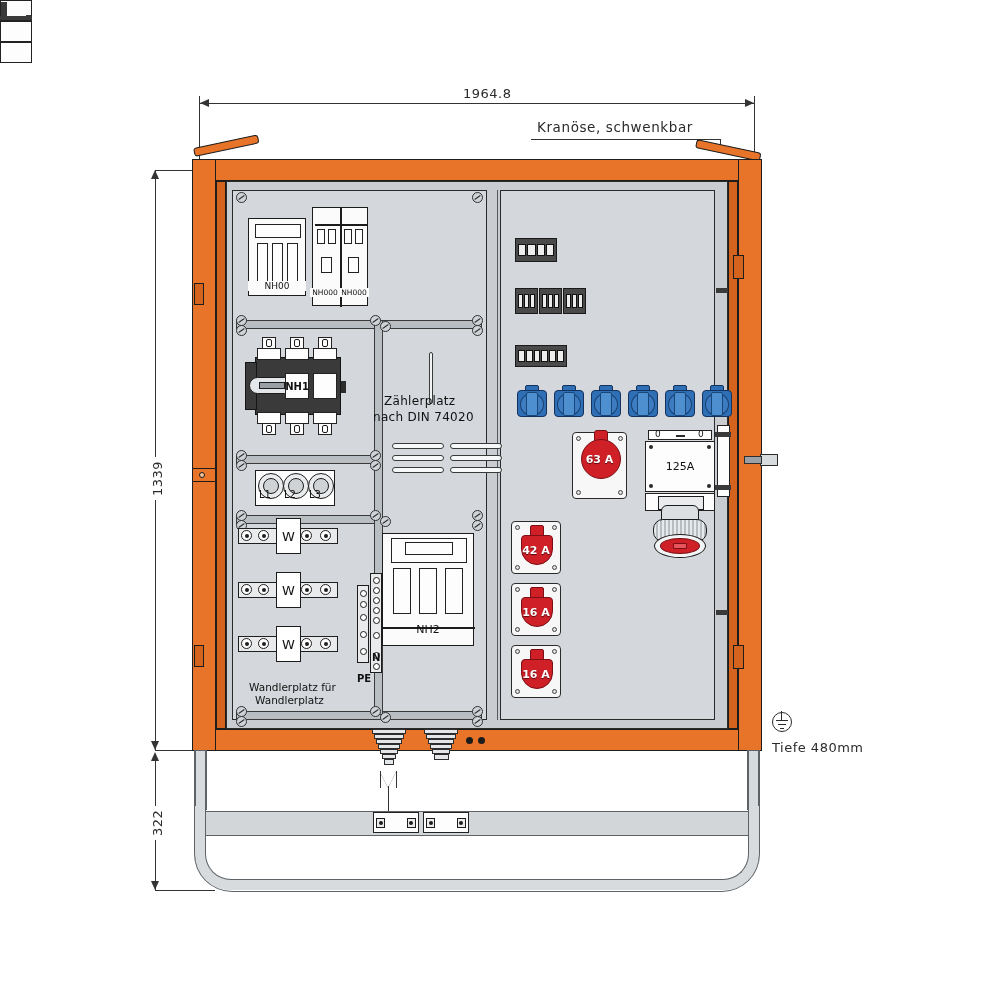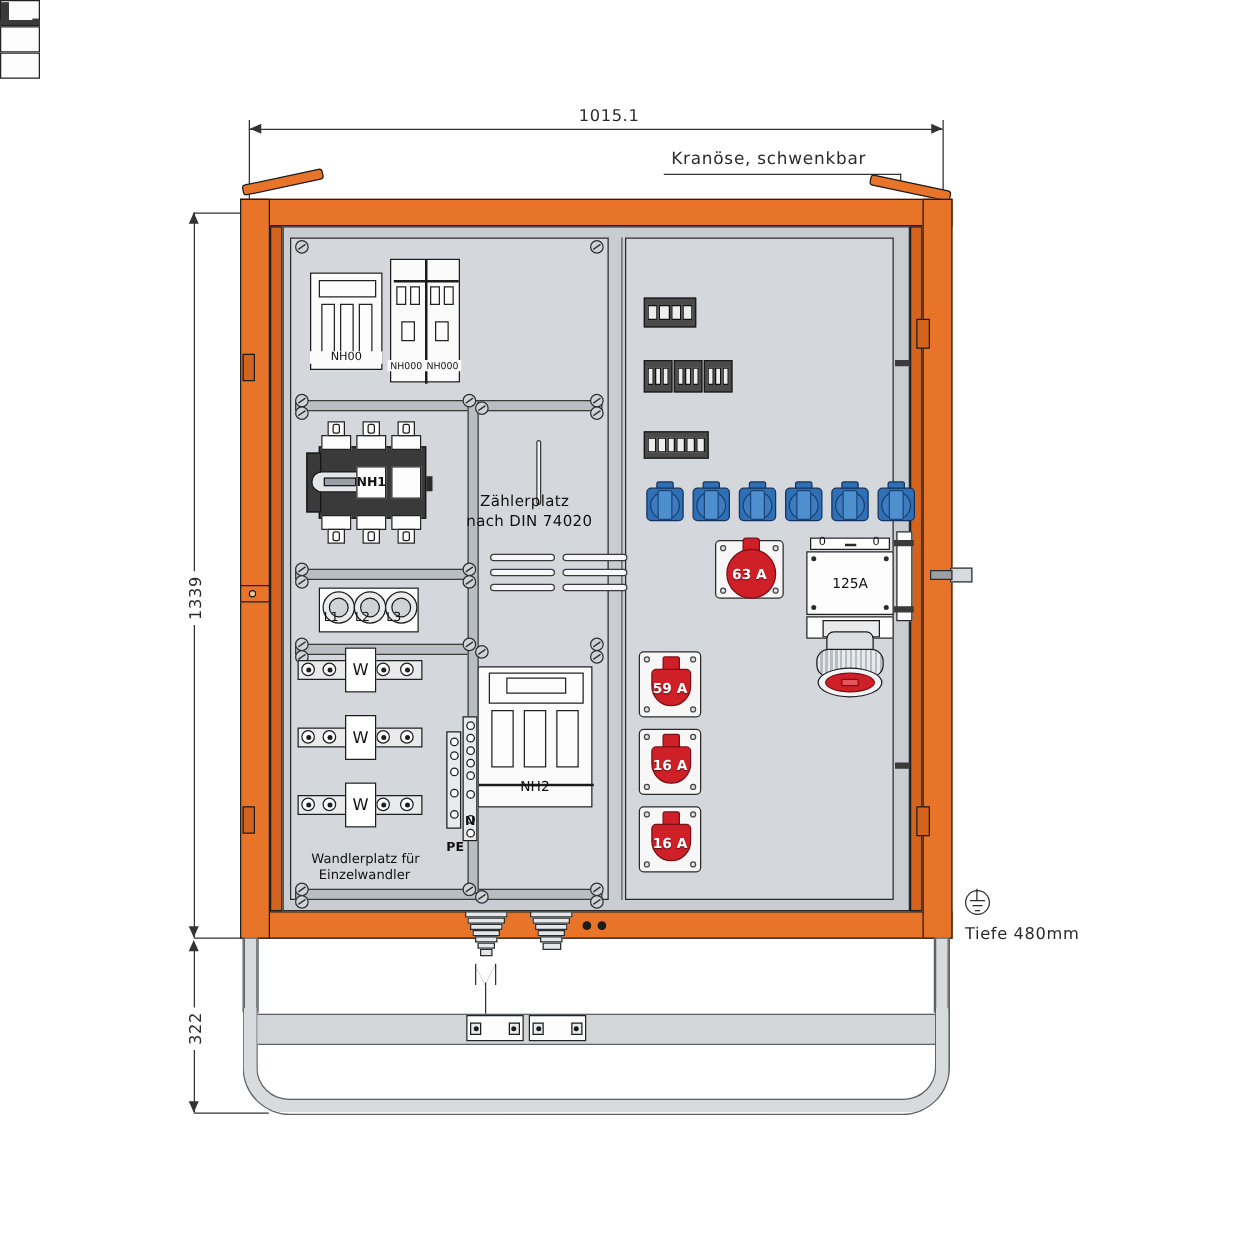--- a/index.html
+++ b/index.html
@@ -84,21 +84,21 @@
 </head>
 <body>
 
 <div id="stage">
 
   <div class="abs dimline dimv" style="left:199px;top:96px;height:78px;"></div>
   <div class="abs dimline dimv" style="left:754px;top:96px;height:78px;"></div>
   <div class="abs dimline dimh" style="left:199px;top:103px;width:555px;"></div>
   <div class="abs arrow arr-l" style="left:200px;top:99px;"></div>
   <div class="abs arrow arr-r" style="left:745px;top:99px;"></div>
-  <div class="abs txt dimtxt" style="left:458px;top:86px;background:#fff;padding:0 5px;">1015.1</div>
+  <div class="abs txt dimtxt" style="left:458px;top:86px;background:#fff;padding:0 5px;">1964.8</div>
 
   <div class="abs dimline dimv" style="left:155px;top:170px;height:580px;"></div>
   <div class="abs arrow arr-u" style="left:151px;top:170px;"></div>
   <div class="abs arrow arr-d" style="left:151px;top:741px;"></div>
   <div class="abs dimline dimh" style="left:155px;top:170px;width:46px;"></div>
   <div class="abs dimline dimh" style="left:155px;top:750px;width:60px;"></div>
   <div class="abs txt dimtxt rot" style="left:150px;top:500px;background:#fff;padding:0 4px;">1339</div>
 
   <div class="abs dimline dimv" style="left:155px;top:755px;height:135px;"></div>
   <div class="abs arrow arr-u" style="left:151px;top:752px;"></div>
@@ -298,21 +298,21 @@
     <div class="lug" style="position:absolute;left:0;top:10px;width:40px;height:16px;"></div>
     <div class="lughole" style="position:absolute;left:3px;top:12px;"></div>
     <div class="lughole" style="position:absolute;left:20px;top:12px;"></div>
     <div class="lug" style="position:absolute;left:60px;top:10px;width:40px;height:16px;"></div>
     <div class="lughole" style="position:absolute;left:63px;top:12px;"></div>
     <div class="lughole" style="position:absolute;left:82px;top:12px;"></div>
     <div class="wbox" style="left:38px;top:0;width:25px;height:36px;">W</div>
   </div>
 
   <div class="lbl" style="left:249px;top:681px;font-size:10.5px;">Wandlerplatz für</div>
-  <div class="lbl" style="left:255px;top:694px;font-size:10.5px;">Einzelwandler</div>
+  <div class="lbl" style="left:255px;top:694px;font-size:10.5px;">Wandlerplatz</div>
 
   <div class="abs" style="left:429px;top:352px;width:4px;height:52px;border:1.3px solid #3a3a3a;border-radius:3px;box-sizing:border-box;background:#f2f4f5;"></div>
   <div class="lbl" style="left:384px;top:394px;font-size:12px;letter-spacing:.3px;">Zählerplatz</div>
   <div class="lbl" style="left:373px;top:410px;font-size:12px;letter-spacing:.3px;">nach DIN 74020</div>
 
   <div class="abs" style="left:392px;top:443px;width:52px;height:34px;">
     <div style="position:absolute;left:0;top:0;width:52px;height:6px;border:1.2px solid #3a3a3a;border-radius:3px;box-sizing:border-box;background:#f7f8f9;"></div>
     <div style="position:absolute;left:0;top:12px;width:52px;height:6px;border:1.2px solid #3a3a3a;border-radius:3px;box-sizing:border-box;background:#f7f8f9;"></div>
     <div style="position:absolute;left:0;top:24px;width:52px;height:6px;border:1.2px solid #3a3a3a;border-radius:3px;box-sizing:border-box;background:#f7f8f9;"></div>
   </div>
@@ -414,21 +414,21 @@
       <div class="circ"></div>
       <div class="slot"></div>
   </div>
   <div class="bsock" style="left:701px;top:384px;">
     <div class="cap"></div>
       <div class="body"></div>
       <div class="circ"></div>
       <div class="slot"></div>
   </div>
 
-  <div class="rsock" style="left:572px;top:432px;width:55px;height:47px;">
+  <div class="rsock" style="left:572px;top:432px;width:55px;height:67px;">
     <div class="scr" style="left:3px;top:3px;"></div>
     <div class="scr" style="right:3px;top:3px;"></div>
     <div class="scr" style="left:3px;bottom:3px;"></div>
     <div class="scr" style="right:3px;bottom:3px;"></div>
     <div class="cee-tab" style="left:21px;top:-3px;width:14px;height:11px;"></div>
     <div class="cee-round" style="left:8px;top:6px;width:40px;height:40px;"></div>
     <div class="amp" style="left:0;top:20px;">63 A</div>
   </div>
 
   <div class="abs" style="left:645px;top:430px;width:70px;height:130px;">
@@ -453,21 +453,21 @@
     <div class="abs" style="left:28px;top:113px;width:14px;height:6px;background:#e7555c;border:1px solid #7c0f16;box-sizing:border-box;border-radius:1px;"></div>
   </div>
 
   <div class="rsock" style="left:511px;top:521px;width:50px;height:53px;">
     <div class="scr" style="left:3px;top:3px;"></div>
     <div class="scr" style="right:3px;top:3px;"></div>
     <div class="scr" style="left:3px;bottom:3px;"></div>
     <div class="scr" style="right:3px;bottom:3px;"></div>
     <div class="plug" style="left:18px;top:3px;width:14px;height:14px;border-radius:2px 2px 0 0;"></div>
     <div class="plug" style="left:9px;top:13px;width:32px;height:30px;border-radius:4px 4px 16px 16px;"></div>
-    <div class="amp" style="left:0;top:22px;">59 A</div>
+    <div class="amp" style="left:0;top:22px;">42 A</div>
   </div>
 
   <div class="rsock" style="left:511px;top:583px;width:50px;height:53px;">
     <div class="scr" style="left:3px;top:3px;"></div>
     <div class="scr" style="right:3px;top:3px;"></div>
     <div class="scr" style="left:3px;bottom:3px;"></div>
     <div class="scr" style="right:3px;bottom:3px;"></div>
     <div class="plug" style="left:18px;top:3px;width:14px;height:14px;border-radius:2px 2px 0 0;"></div>
     <div class="plug" style="left:9px;top:13px;width:32px;height:30px;border-radius:4px 4px 16px 16px;"></div>
     <div class="amp" style="left:0;top:22px;">16 A</div>

